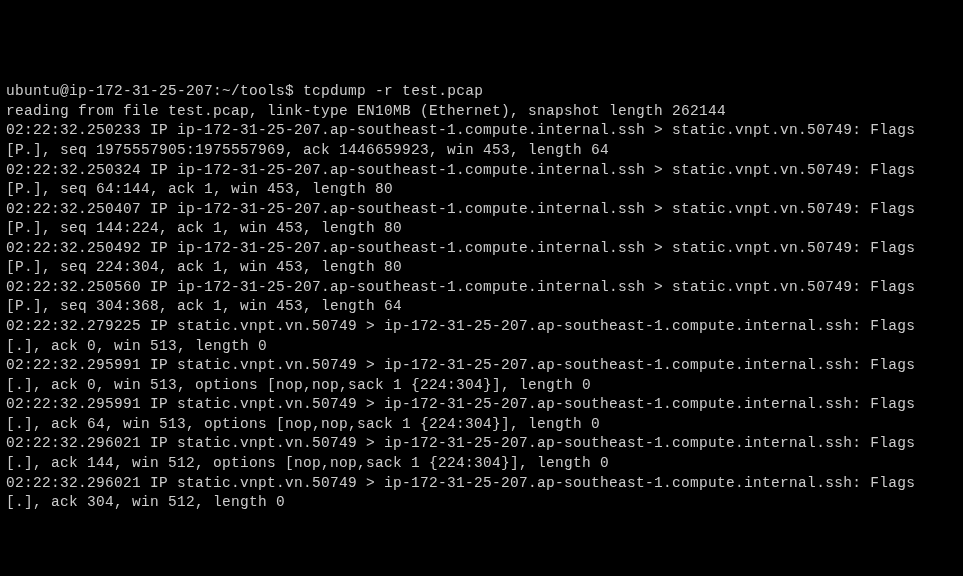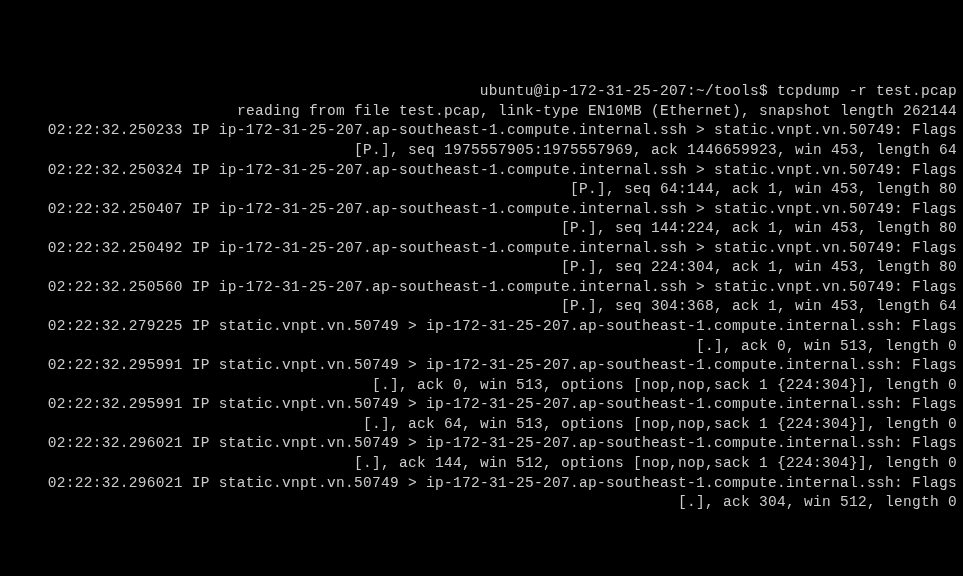--- a/index.html
+++ b/index.html
@@ -1,19 +1,18 @@
 <!DOCTYPE html>
 <html><head>
   <meta charset="utf-8">
   <style>
     * {
       margin: 0;
       padding: 0;
       box-sizing: border-box;
-      text-align: right;
     }
     body {
       background: #000000;
       color: #cccccc;
       font-family: 'Courier New', Consolas, monospace;
       font-size: 14.5px;
       line-height: 1.35;
       padding: 4px 6px;
       width: 963px;
       height: 576px;

